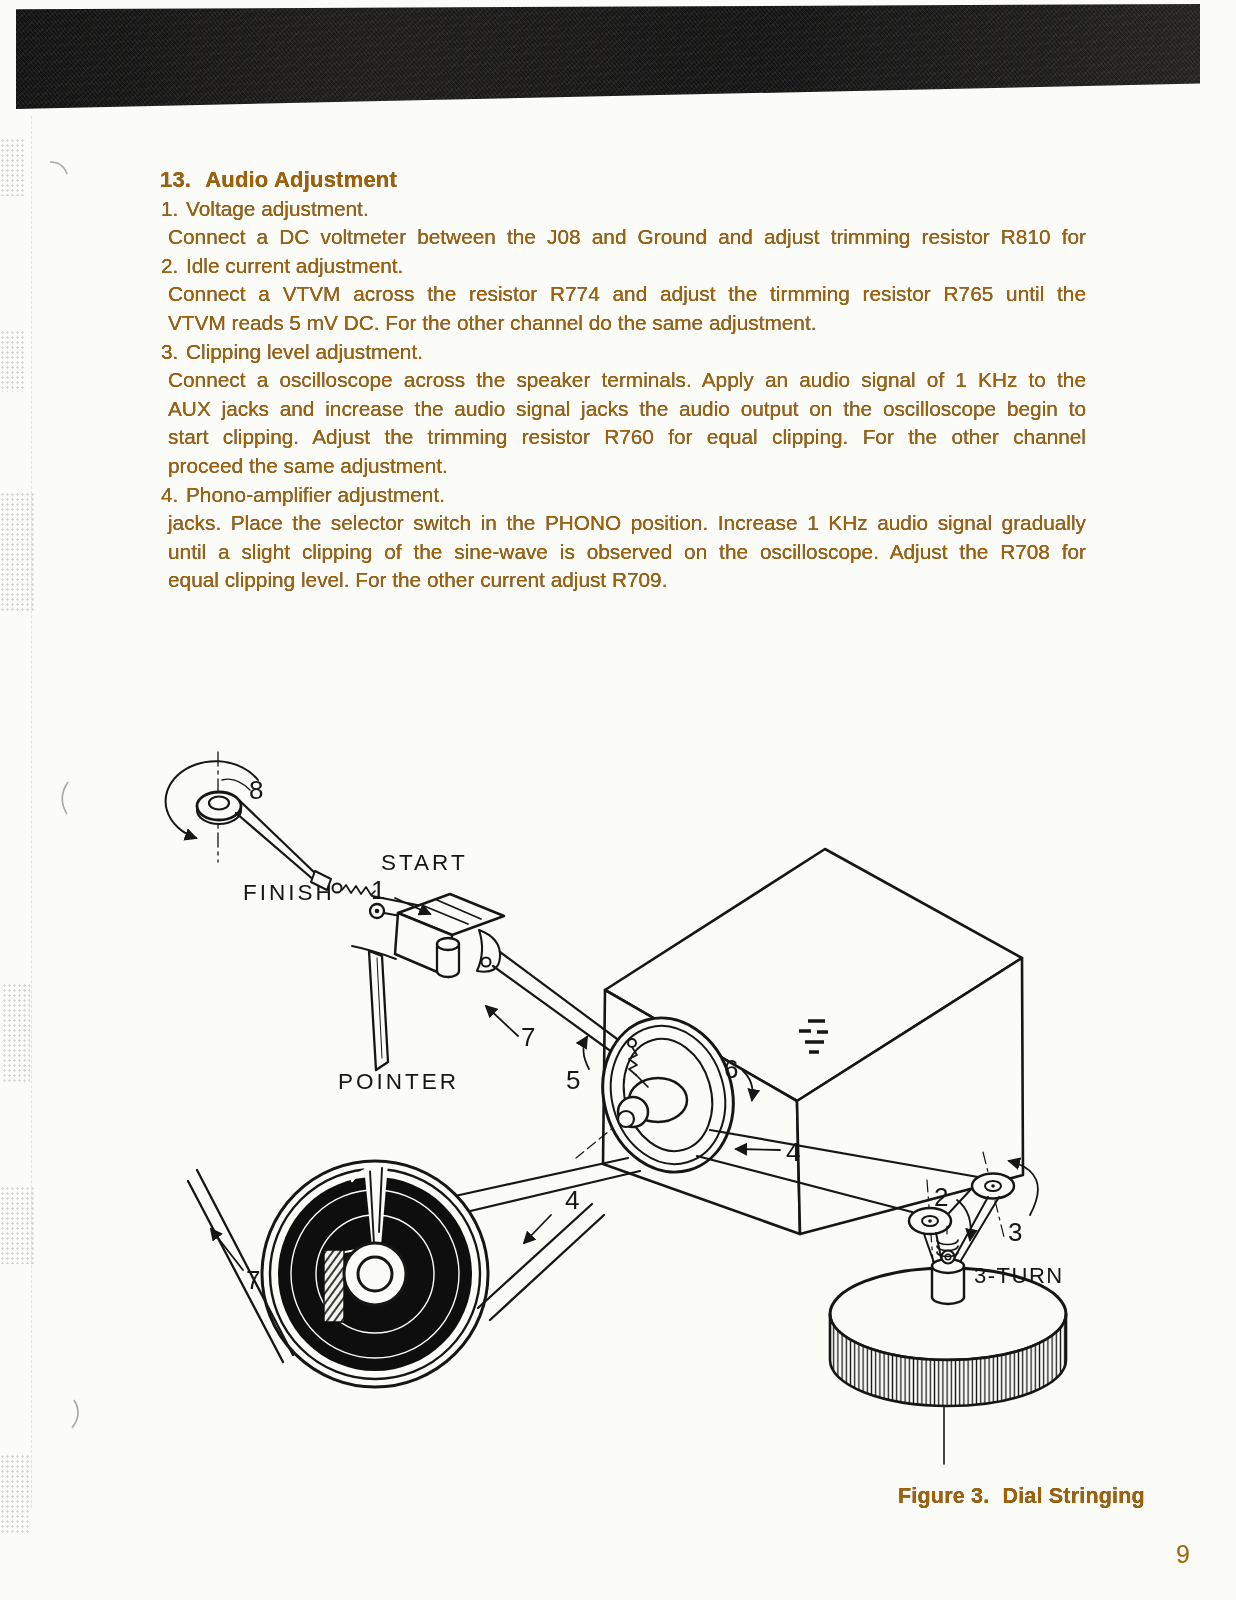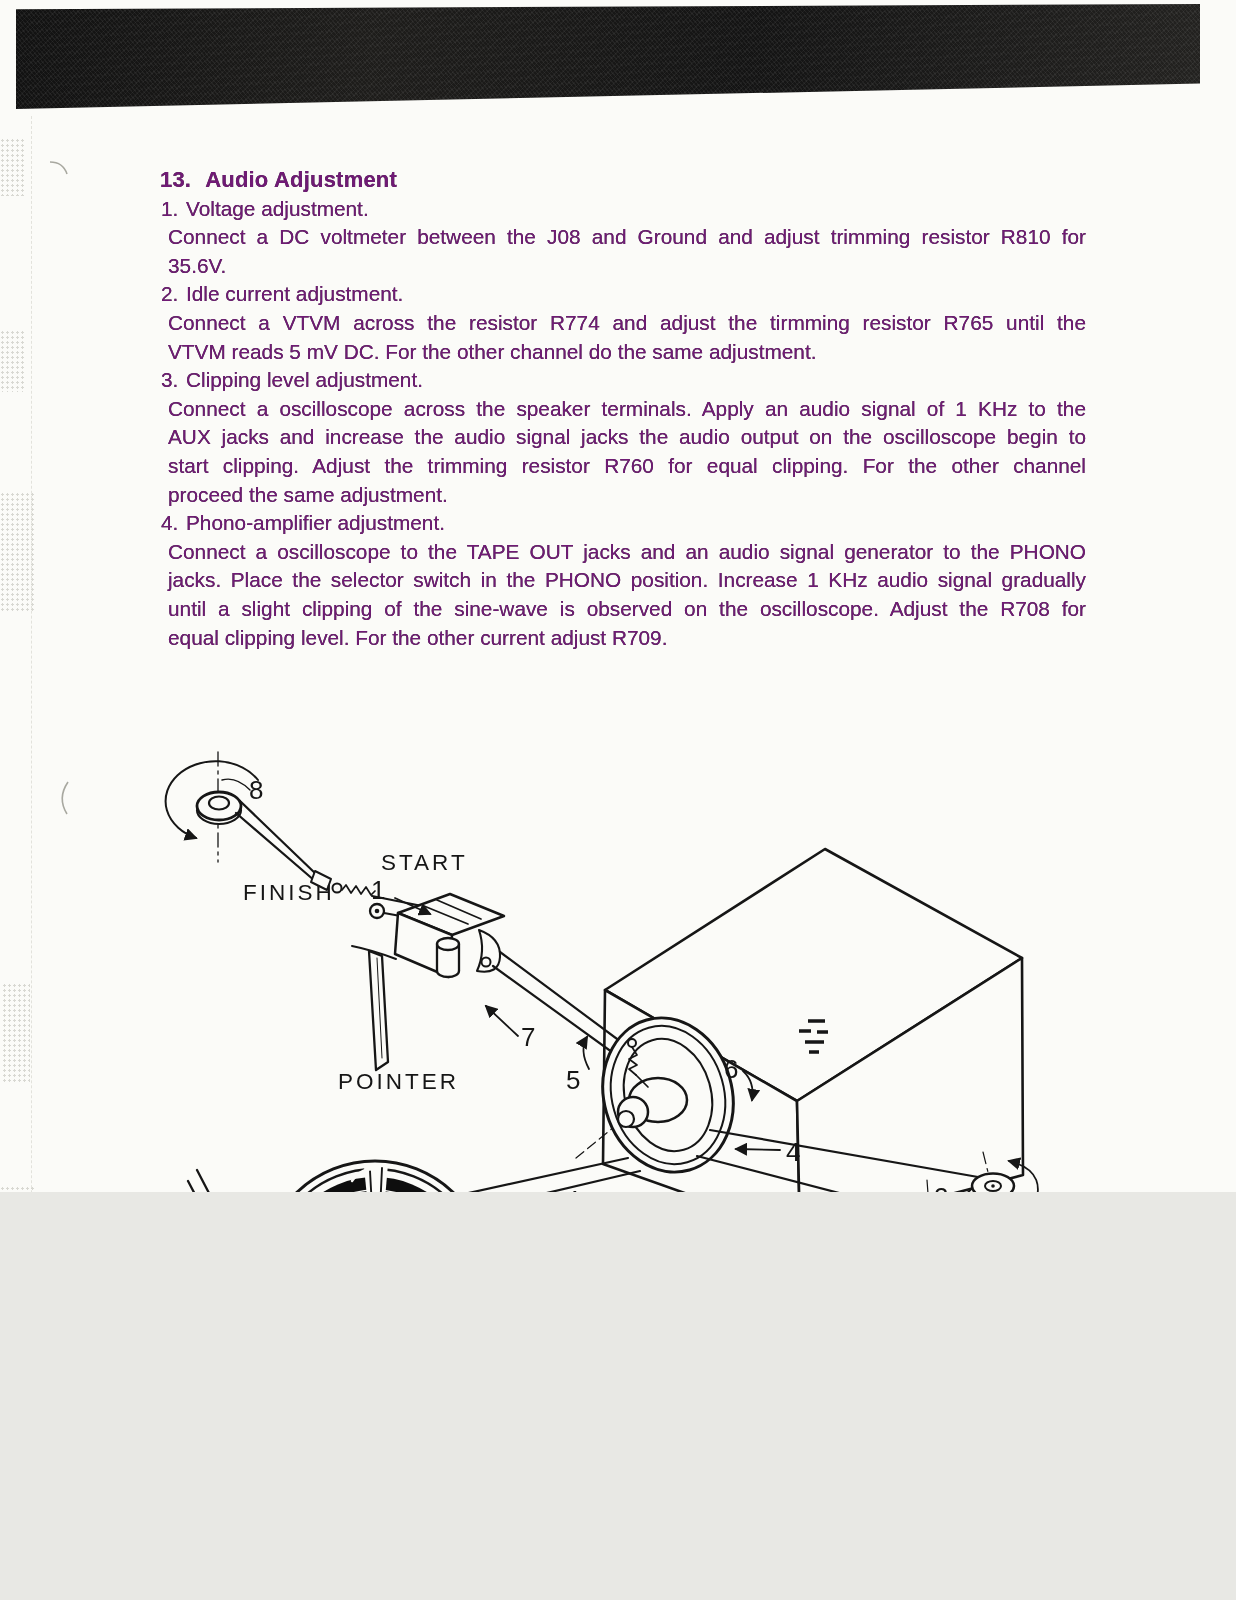--- a/index.html
+++ b/index.html
@@ -1,19 +1,19 @@
 <!DOCTYPE html>
 <html><head>
 <meta charset="utf-8">
 <style>
   html,body { margin:0; padding:0; background:#e8e8e4; }
   #page {
-    position:relative; width:1236px; height:1192px; margin:0 auto;
+    position:relative; width:1236px; height:1600px; margin:0 auto;
     background:#fbfbf8; overflow:hidden;
-    font-family:"Liberation Sans", sans-serif; color:#701a75;
+    font-family:"Liberation Sans", sans-serif; color:#a16207;
   }
   
   #band {
     position:absolute; left:16px; top:4px; width:1184px; height:106px;
     background:
       repeating-linear-gradient(49deg, rgba(255,255,255,.055) 0 1px, transparent 1px 3px),
       repeating-linear-gradient(136deg, rgba(255,255,255,.045) 0 1px, transparent 1px 4px),
       linear-gradient(94deg,#121212,#1e1d1b 30%,#141414 62%,#232220);
     clip-path: polygon(0 5%, 100% 0%, 100% 75%, 0 99%);
   }
@@ -74,21 +74,20 @@
   <div class="speck" style="left:0;top:1186px;width:34px;height:78px"></div>
   <div class="speck" style="left:0;top:1454px;width:30px;height:80px"></div>
 
   <div id="doc">
     <h1><span class="hnum">13.</span><span>Audio Adjustment</span></h1>
 
     <div class="item">
       <div class="item-head"><span class="num">1.</span><span>Voltage adjustment.</span></div>
       <div class="item-body">
         <div class="bline">Connect a DC voltmeter between the J08 and Ground and adjust trimming resistor R810 for</div>
-        <div class="bline last">35.6V.</div>
       </div>
     </div>
 
     <div class="item">
       <div class="item-head"><span class="num">2.</span><span>Idle current adjustment.</span></div>
       <div class="item-body">
         <div class="bline">Connect a VTVM across the resistor R774 and adjust the tirmming resistor R765 until the</div>
         <div class="bline last">VTVM reads 5 mV DC. For the other channel do the same adjustment.</div>
       </div>
     </div>
@@ -99,21 +98,20 @@
         <div class="bline">Connect a oscilloscope across the speaker terminals. Apply an audio signal of 1 KHz to the</div>
         <div class="bline">AUX jacks and increase the audio signal jacks the audio output on the oscilloscope begin to</div>
         <div class="bline">start clipping. Adjust the trimming resistor R760 for equal clipping. For the other channel</div>
         <div class="bline last">proceed the same adjustment.</div>
       </div>
     </div>
 
     <div class="item">
       <div class="item-head"><span class="num">4.</span><span>Phono-amplifier adjustment.</span></div>
       <div class="item-body">
-        <div class="bline">Connect a oscilloscope to the TAPE OUT jacks and an audio signal generator to the PHONO</div>
         <div class="bline">jacks. Place the selector switch in the PHONO position. Increase 1 KHz audio signal gradually</div>
         <div class="bline">until a slight clipping of the sine-wave is observed on the oscilloscope. Adjust the R708 for</div>
         <div class="bline last">equal clipping level. For the other current adjust R709.</div>
       </div>
     </div>
   </div>
 
   <svg id="fig-svg" viewBox="0 0 1236 1600">
     <defs>
       <marker id="ah" viewBox="0 0 10 10" refX="8.5" refY="5" markerUnits="userSpaceOnUse" markerWidth="13" markerHeight="13" orient="auto-start-reverse">

